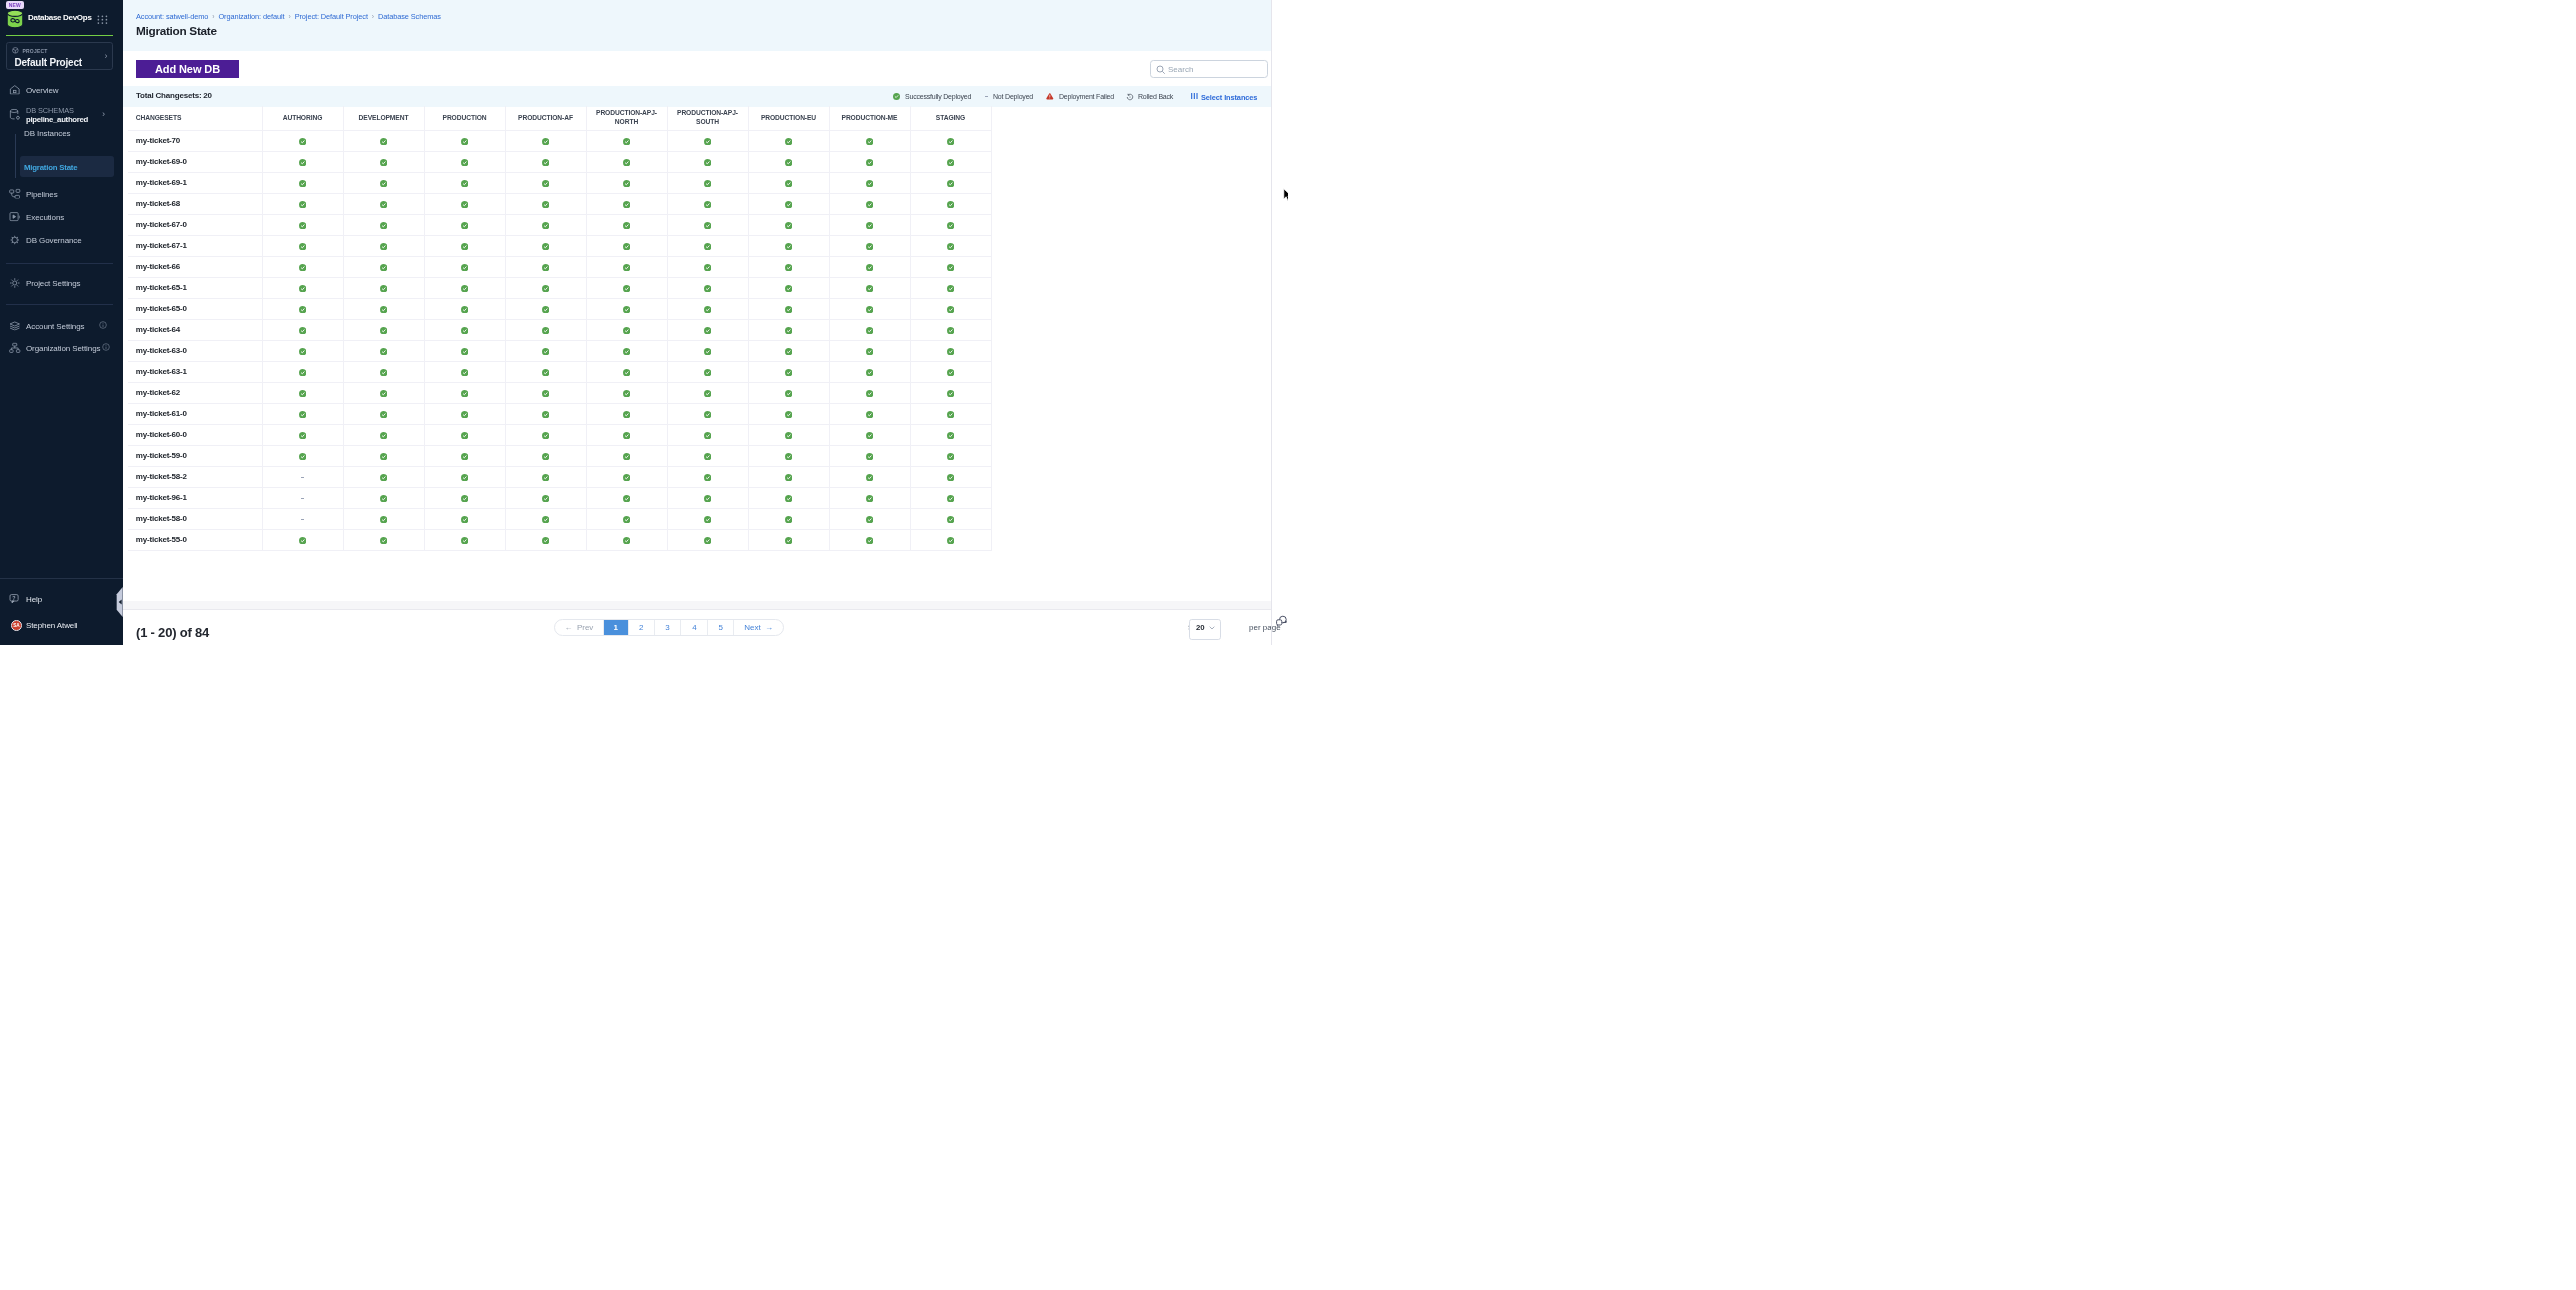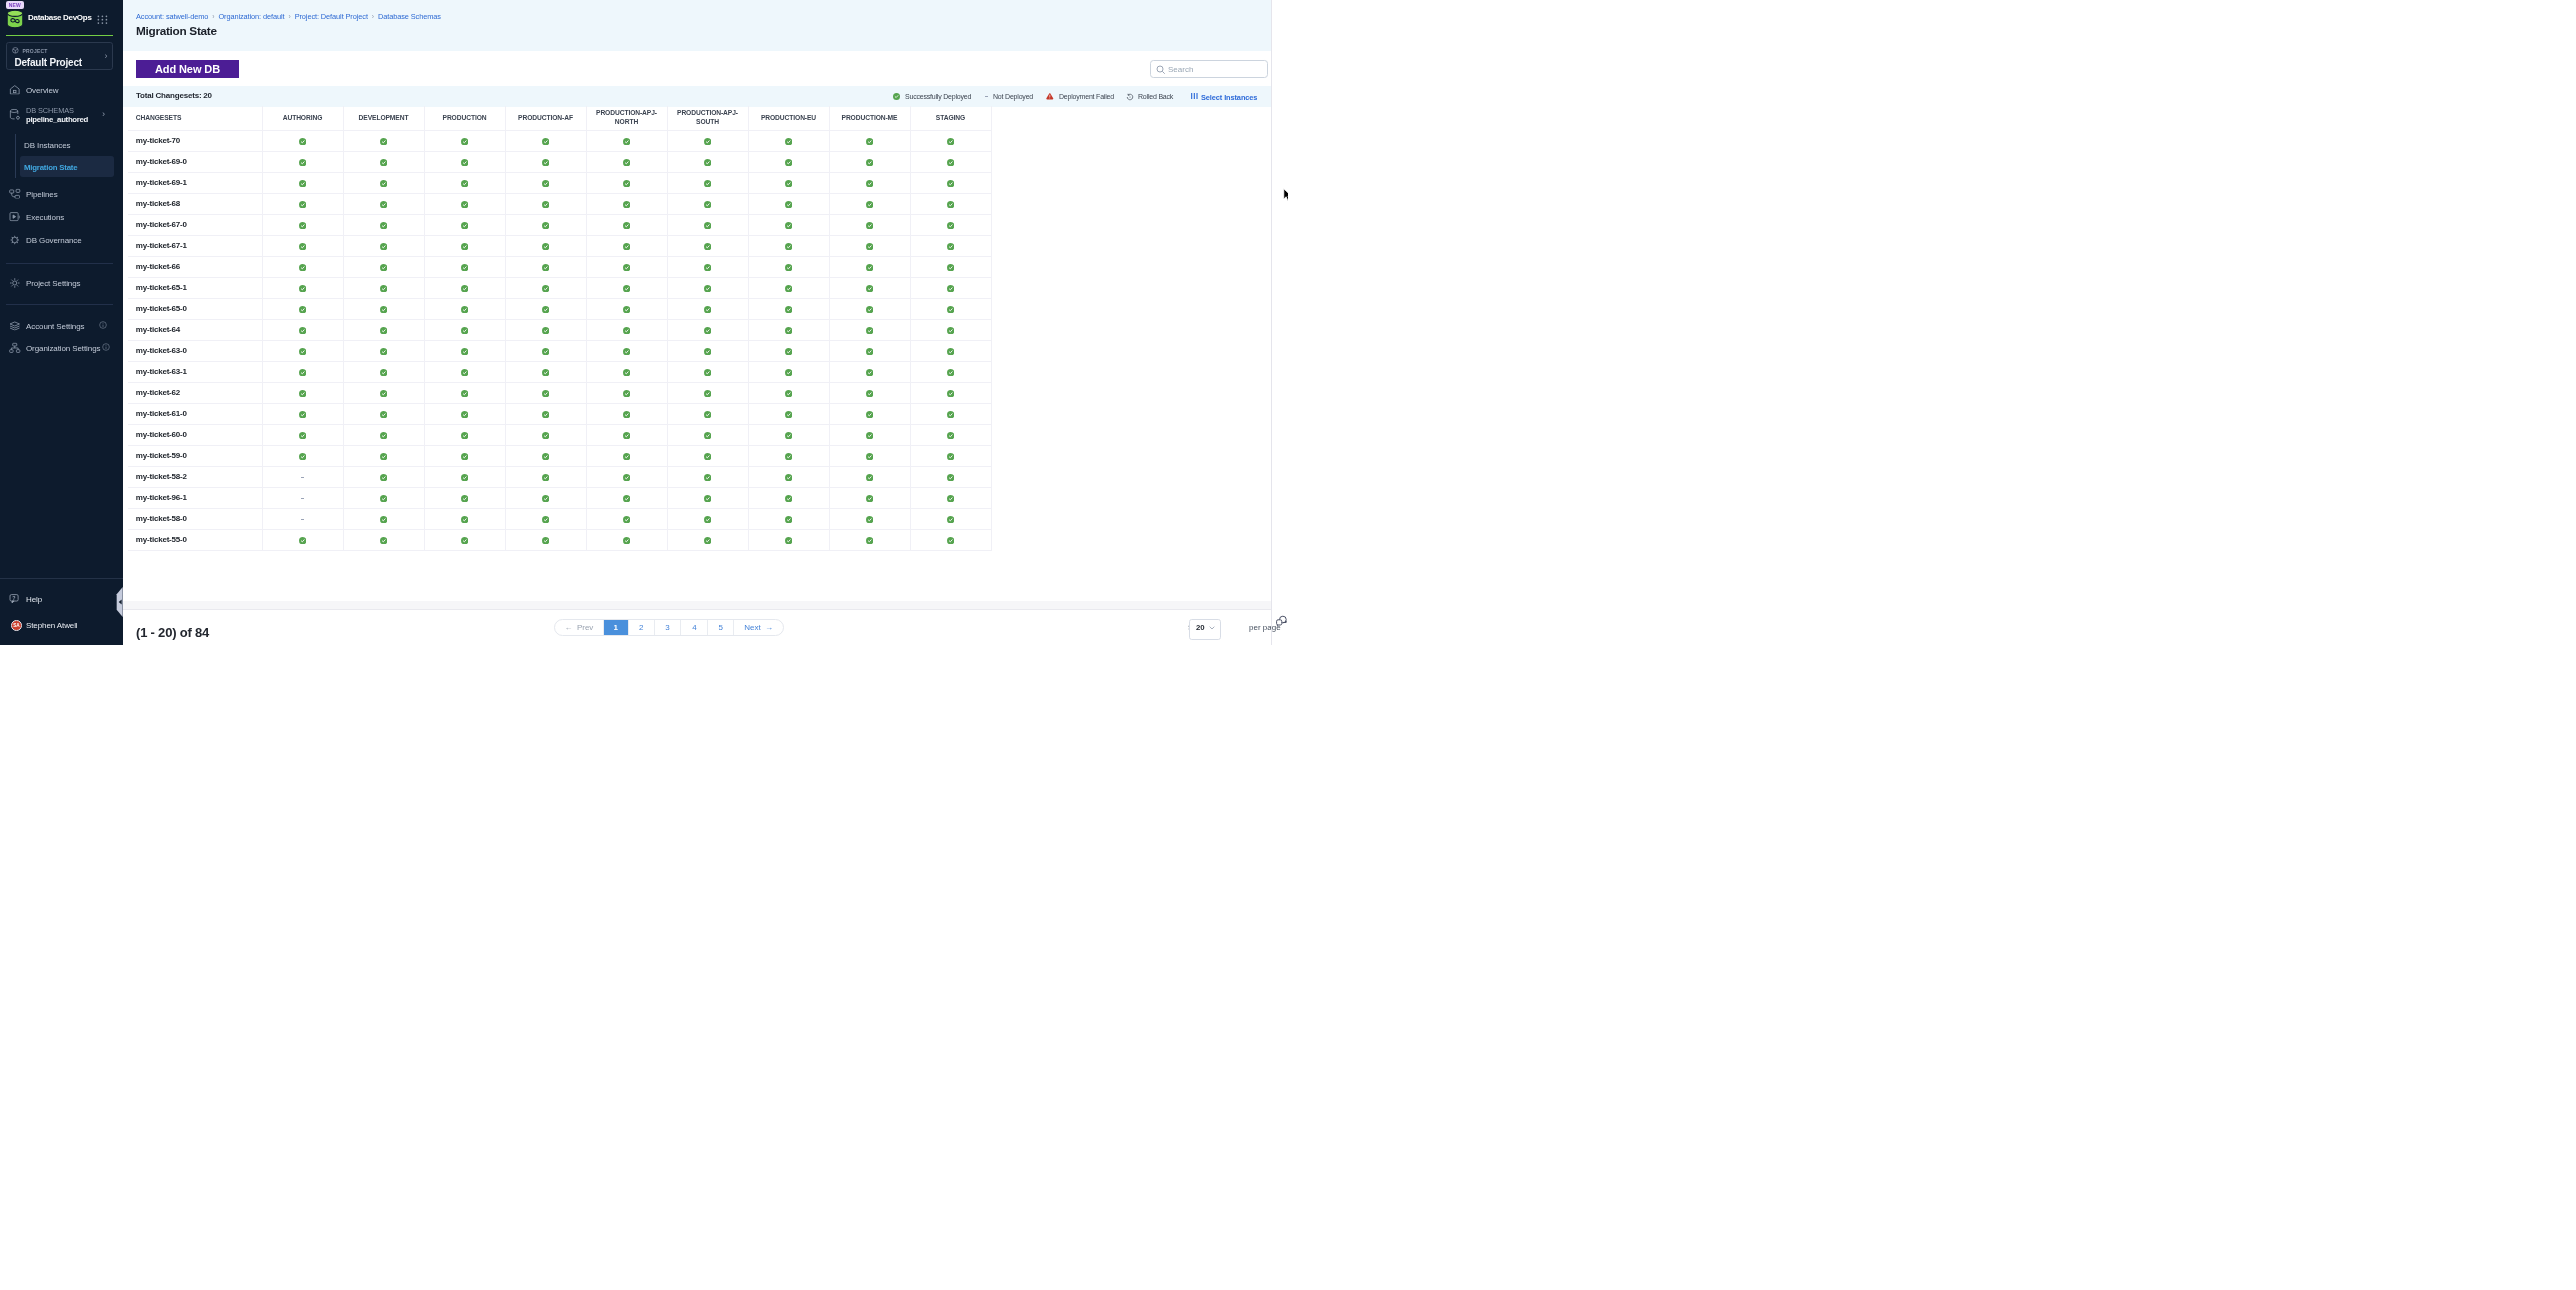--- a/index.html
+++ b/index.html
@@ -110,21 +110,21 @@
       <path d="M2 3.5 V13 c0 1.3 2.5 2.3 5.5 2.3 l.8 -.02 M13 3.5 V8"></path>
       <circle cx="13.2" cy="13.5" r="2"></circle>
       <path d="M13.2 10.6 v1 M13.2 15.4 v1 M10.4 13.5 h1 M15 13.5 h1" stroke-width="1"></path>
     </svg>
     <div class="tx" style="line-height:9.4px"><span class="subtle" style="font-size:7.4px">DB SCHEMAS</span><br>
     <span style="color:#f2f5f9;font-weight:bold;font-size:7.8px;letter-spacing:-0.3px">pipeline_authored</span></div>
     <div class="abs" style="left:102px;top:3.4px;color:#8d99ab;font-size:9.4px">›</div>
   </div>
 
   <div class="treeline"></div>
-  <div class="nav" style="top:137px">
+  <div class="nav" style="top:125px">
       <div class="tx" style="left:24px">DB Instances</div>
     </div>
   <div class="activepill"></div>
   <div class="nav" style="top:159px">
       <div class="tx" style="left:24px;color:#41a7e0;font-weight:bold;font-size:7.8px;letter-spacing:-0.2px">Migration State</div>
     </div>
 
   <div class="nav" style="top:186px">
     <svg class="ic" width="11.5" height="10.8" viewBox="0 0 17 16" fill="none" stroke="#8d99ab" stroke-width="1.2">
       <rect x="1" y="2" width="6" height="4.6" rx="1.2"></rect>

